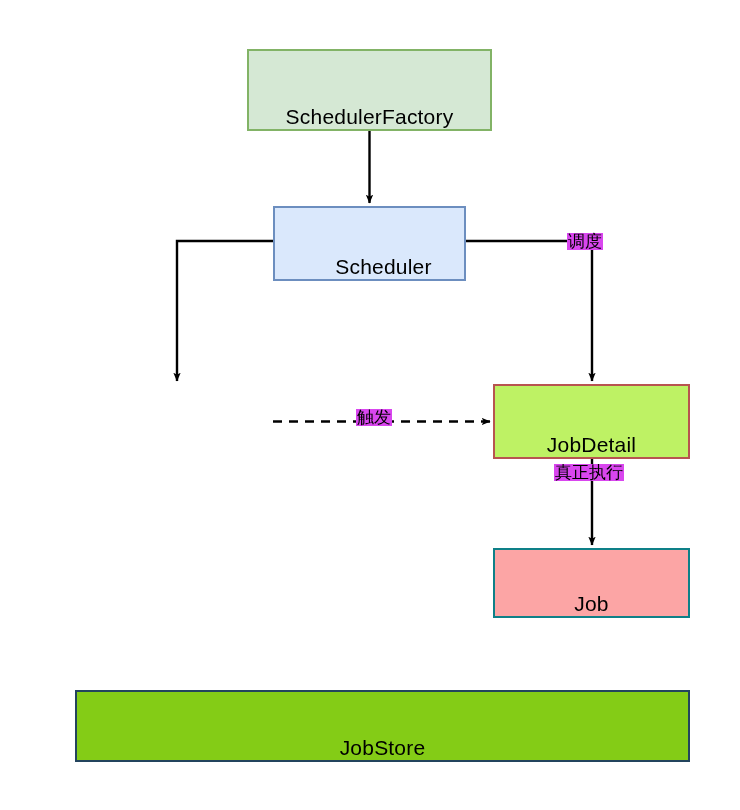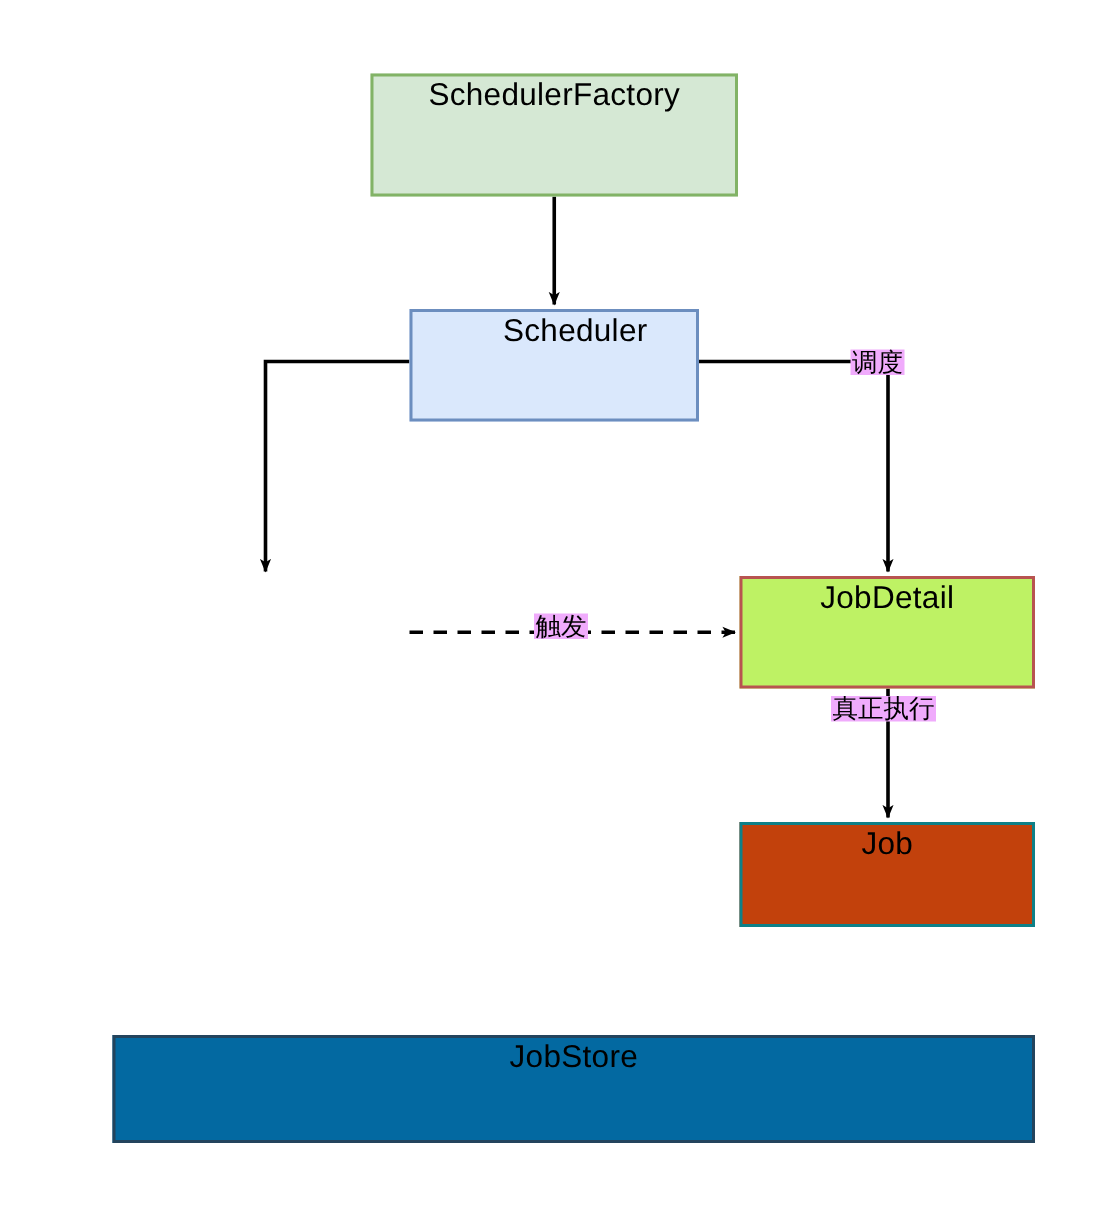--- a/index.html
+++ b/index.html
@@ -23,33 +23,33 @@
     position: absolute;
     left: 0;
     top: 0;
     width: 740px;
     height: 810px;
   }
   .node {
     position: absolute;
     box-sizing: border-box;
     display: flex;
-    align-items: flex-start;
+    align-items: flex-end;
     justify-content: center;
     border-width: 2px;
     border-style: solid;
     color: #000000;
     font-size: 21px;
     line-height: 1.2;
     letter-spacing: 0.2px;
     white-space: nowrap;
   }
   .edge-label {
     position: absolute;
-    background: #f0abfc;
+    background: #d946ef;
     color: #000000;
     font-size: 17px;
     line-height: 1;
     white-space: nowrap;
     padding: 0 1px;
     text-align: center;
   }
 </style>
 </head>
 <body>
@@ -83,25 +83,25 @@
 
   <div class="node" id="node-scheduler" style="left:273px; top:206px; width:193px; height:75px; background:#dae8fc; border-color:#6c8ebf;padding-left:28px;">
     <span>Scheduler</span>
   </div>
 
 
   <div class="node" id="node-job-detail" style="left:493px; top:384px; width:197px; height:75px; background:#bef264; border-color:#b85450;">
     <span>JobDetail</span>
   </div>
 
-  <div class="node" id="node-job" style="left:493px; top:548px; width:197px; height:70px; background:#c2410c; border-color:#0e8088;">
+  <div class="node" id="node-job" style="left:493px; top:548px; width:197px; height:70px; background:#fca5a5; border-color:#0e8088;">
     <span>Job</span>
   </div>
 
-  <div class="node" id="node-job-store" style="left:75px; top:690px; width:615px; height:72px; background:#0369a1; border-color:#23445d;">
+  <div class="node" id="node-job-store" style="left:75px; top:690px; width:615px; height:72px; background:#84cc16; border-color:#23445d;">
     <span>JobStore</span>
   </div>
 
   <div class="edge-label" style="left:567px; top:233px;">调度</div>
 
   <div class="edge-label" style="left:356px; top:409px;">触发</div>
 
   <div class="edge-label" style="left:554px; top:464px;">真正执行</div>
 
 </div>

